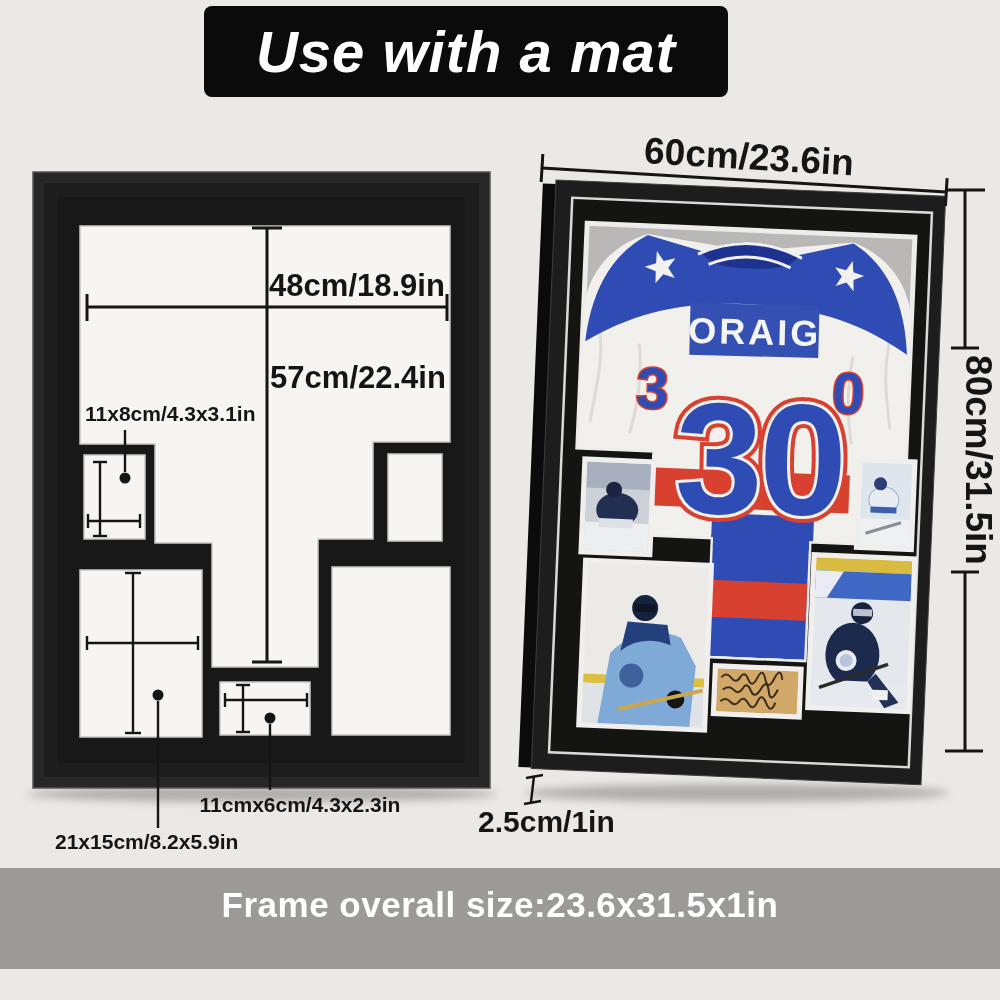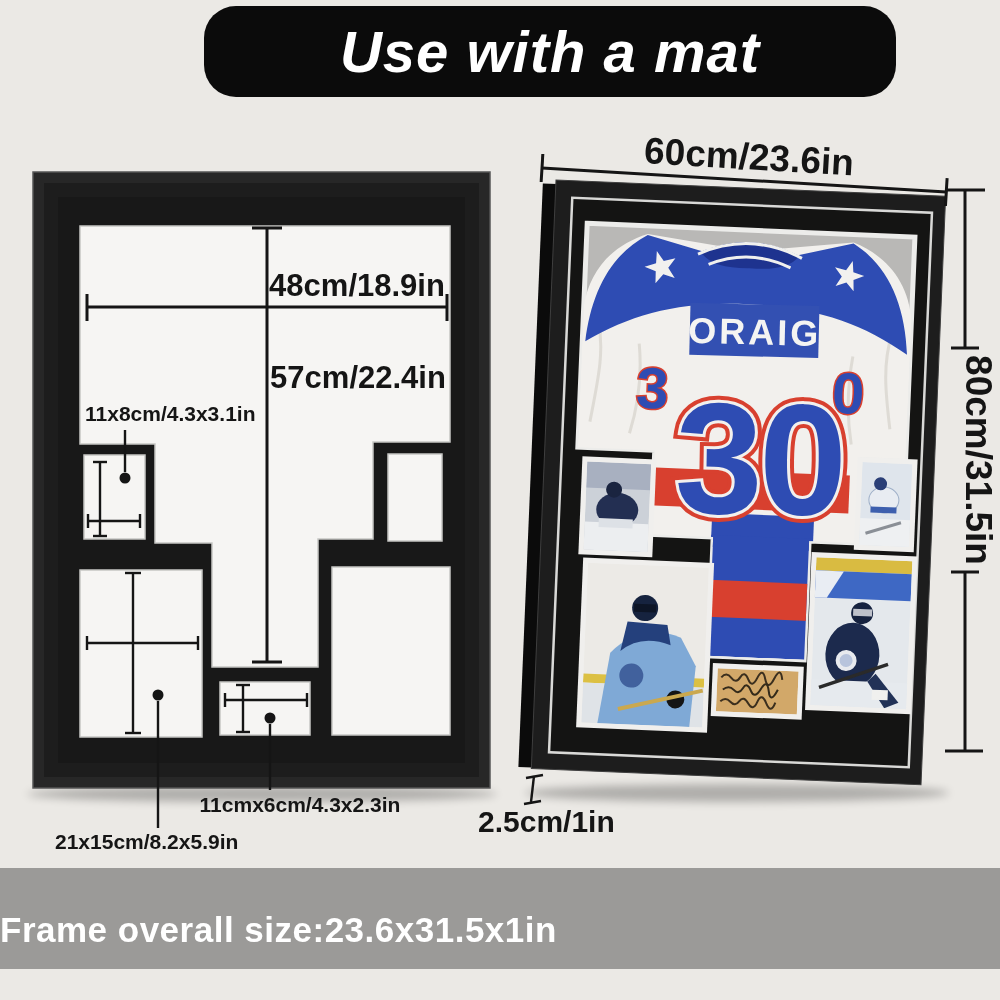--- a/index.html
+++ b/index.html
@@ -4,26 +4,26 @@
 <style>
   :root{
     --bg:#ebe9e5; --banner-bg:#0b0b0b; --footer-bg:#9b9a98;
     --mat-black:#181818; --frame-face:#1d1d1d; --opening-white:#f6f5f3;
     --ink:#151515; --jersey-blue:#2e4cb3; --jersey-red:#d8402f;
     --jersey-navy:#1e338f; --backdrop-gray:#b9b8b6; --text-white:#ffffff;
   }
   *{margin:0;padding:0;box-sizing:border-box}
   html,body{width:1000px;height:1000px}
   body{position:relative;background:var(--bg);font-family:"Liberation Sans",sans-serif;overflow:hidden}
-  .banner{position:absolute;left:204px;top:6px;width:692px;height:91px;background:var(--banner-bg);
-    border-radius:32px;display:flex;align-items:center;justify-content:center;z-index:5}
+  .banner{position:absolute;left:204px;top:6px;width:524px;height:91px;background:var(--banner-bg);
+    border-radius:8px;display:flex;align-items:center;justify-content:center;z-index:5}
   .banner-text{color:var(--text-white);font-size:58px;font-weight:800;font-style:italic;letter-spacing:1px}
   .stage{position:absolute;left:0;top:0;width:1000px;height:1000px;z-index:2}
   .footer{position:absolute;left:0;top:868px;width:1000px;height:101px;background:var(--footer-bg);
-    display:flex;flex-direction:row;align-items:center;justify-content:flex-start;padding-top:23px;gap:8px;z-index:4}
+    display:flex;flex-direction:column;align-items:center;justify-content:flex-start;padding-top:16px;gap:8px;z-index:4}
   .footer-line{color:var(--text-white);font-size:35px;font-weight:700;letter-spacing:.5px;line-height:42px}
   text{font-family:"Liberation Sans",sans-serif}
   .dim-label{font-size:31px;font-weight:800;fill:var(--ink)}
   .dim-label-sm{font-size:21px;font-weight:700;fill:var(--ink)}
   .dim-label-r{font-size:37px;font-weight:800;fill:var(--ink)}
   .dim-label-d{font-size:30px;font-weight:800;fill:var(--ink)}
   .dimline{stroke:var(--ink);stroke-width:3;fill:none}
   .dimline-thin{stroke:var(--ink);stroke-width:2.4;fill:none}
   .opening{fill:var(--opening-white);stroke:#c6c6c4;stroke-width:1.5}
   .np-text{font-size:36px;font-weight:800;fill:#f4f4f2;letter-spacing:3px}

